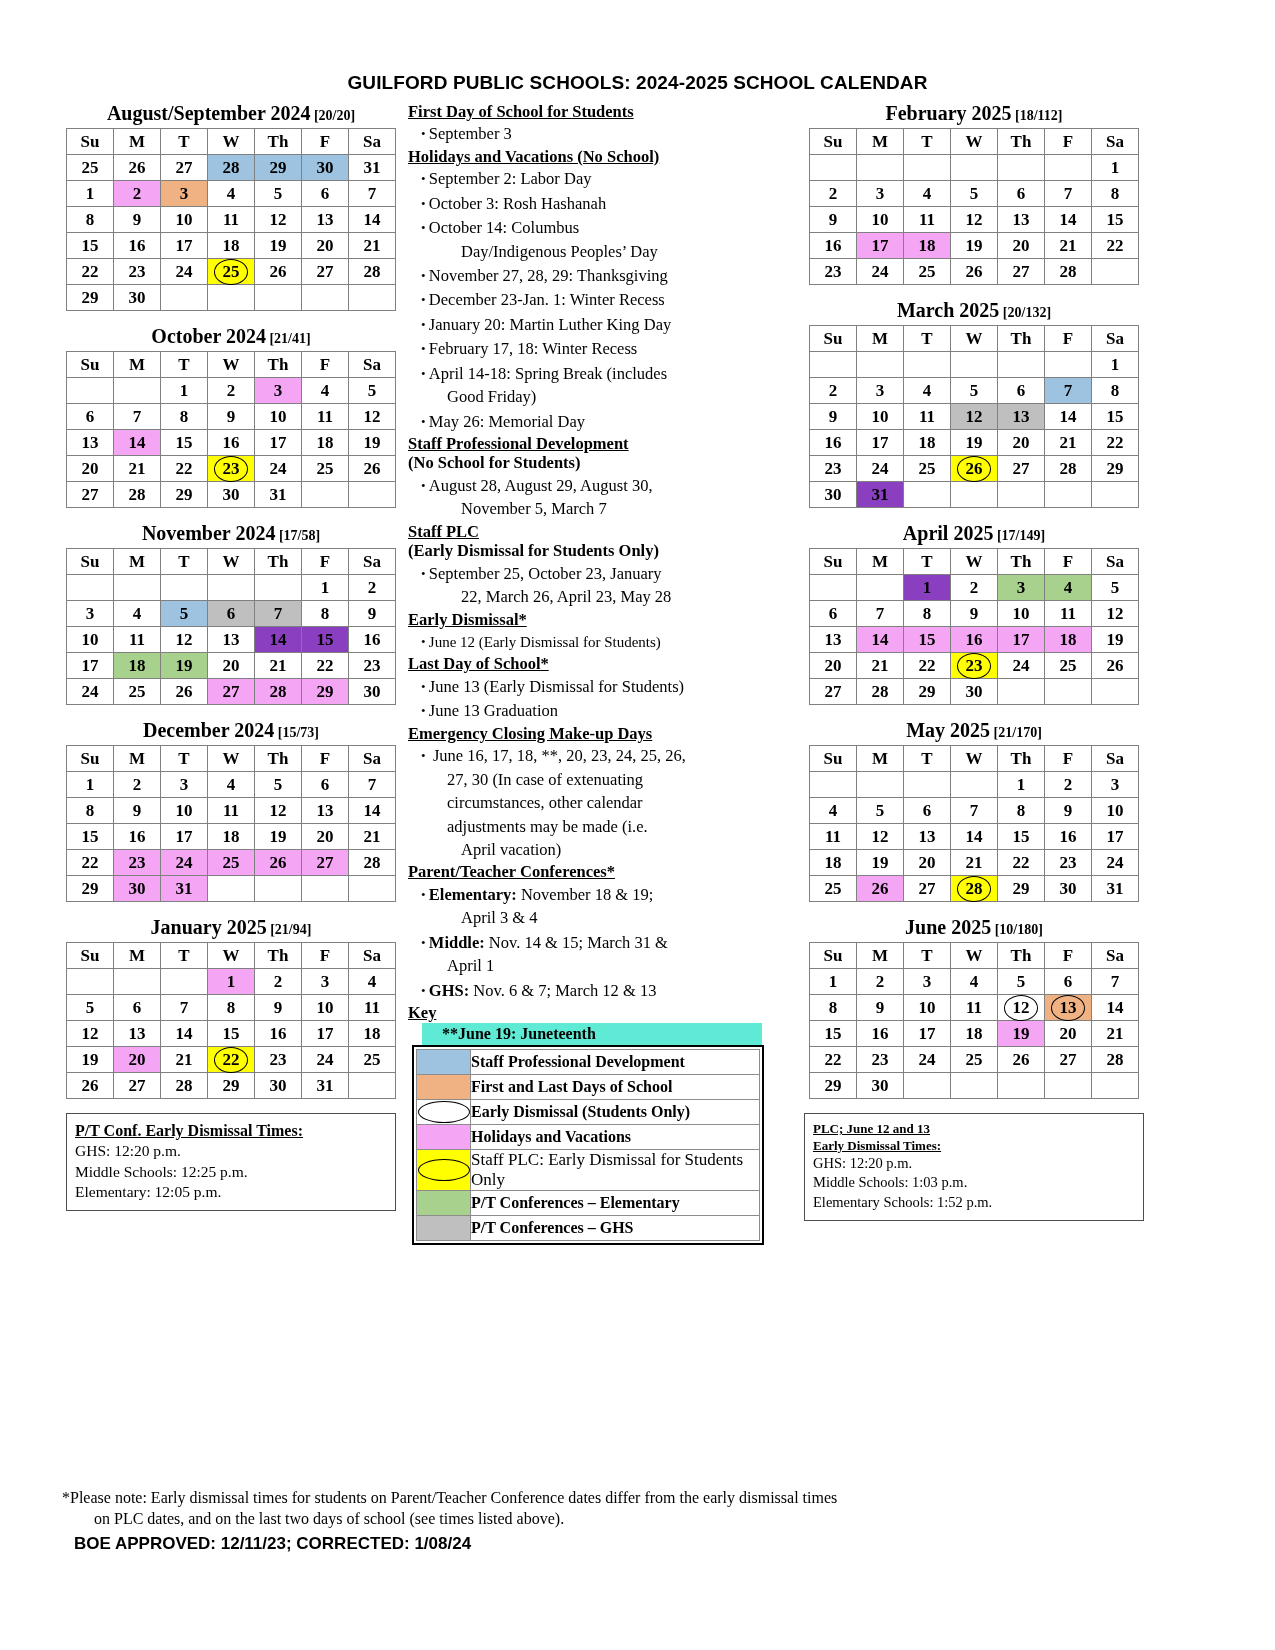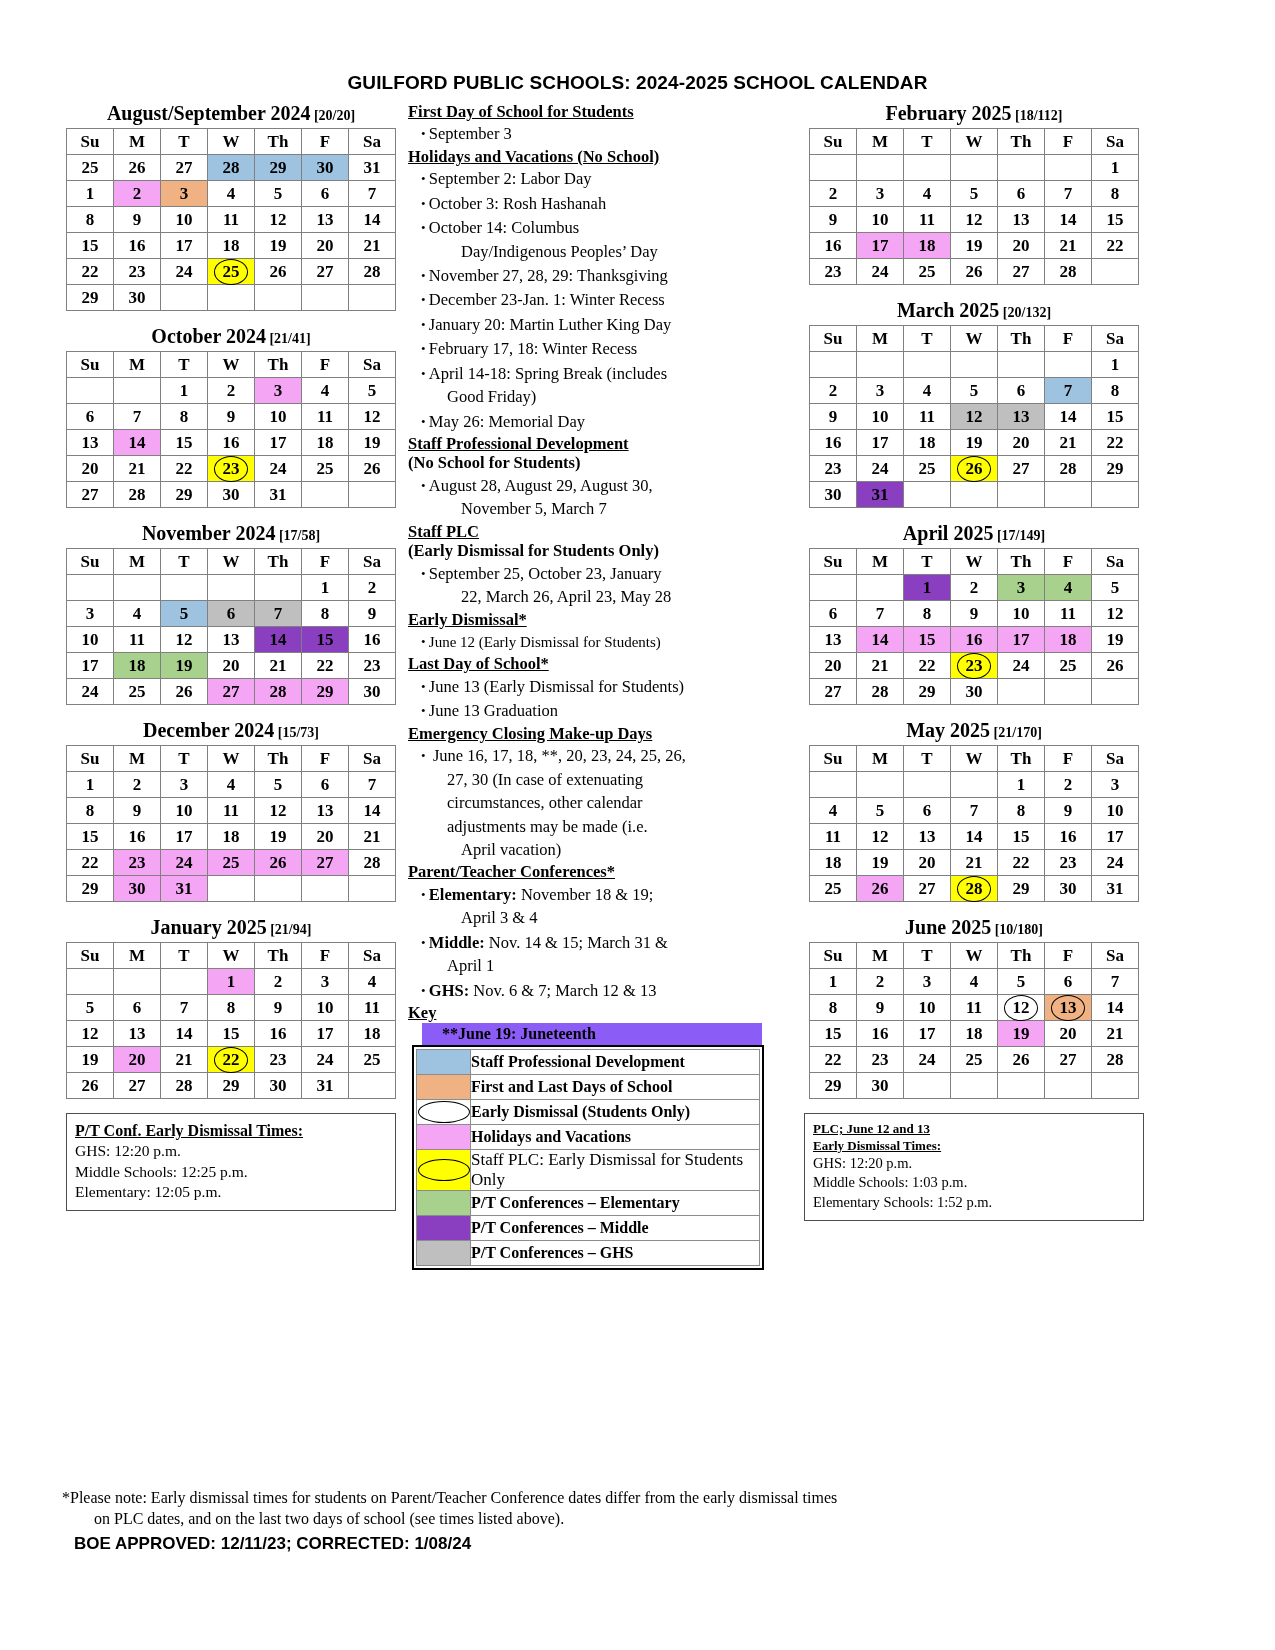--- a/index.html
+++ b/index.html
@@ -106,21 +106,21 @@
   }
   .bullet::before { content:"\2022\00a0"; font-size:13px; vertical-align:1px; }
   .bullet .ind { display:block; text-indent:0; padding-left:26px; }
   .bullet .ind2 { display:block; text-indent:0; padding-left:12px; }
   .bullet b { font-weight:bold; }
   .bullet .sm { font-size:15px; }
 
   
   .key-label { font-weight:bold; font-size:16.5px; text-decoration:underline; }
   .juneteenth {
-    background:#8b5cf6;
+    background:#5eead4;
     font-weight:bold;
     font-size:16px;
     padding:2px 4px 2px 20px;
     width:340px;
     margin-left:14px;
   }
   .key-box {
     border:2.5px solid #000;
     width:352px;
     margin-left:4px;
@@ -602,24 +602,20 @@
                 <td class="sw f-yellow">
                   <div class="oval y"></div>
                 </td>
                 <td class="kl small">Staff PLC: Early Dismissal for Students Only</td>
               </tr>
               <tr>
                 <td class="sw f-green"></td>
                 <td class="kl">P/T Conferences – Elementary</td>
               </tr>
               <tr>
-                <td class="sw f-purple"></td>
-                <td class="kl">P/T Conferences – Middle</td>
-              </tr>
-              <tr>
                 <td class="sw f-gray"></td>
                 <td class="kl">P/T Conferences – GHS</td>
               </tr>
             </tbody>
         </table>
       </div>
     </div>
 
     <div class="col-right">
       <div id="right-months">

